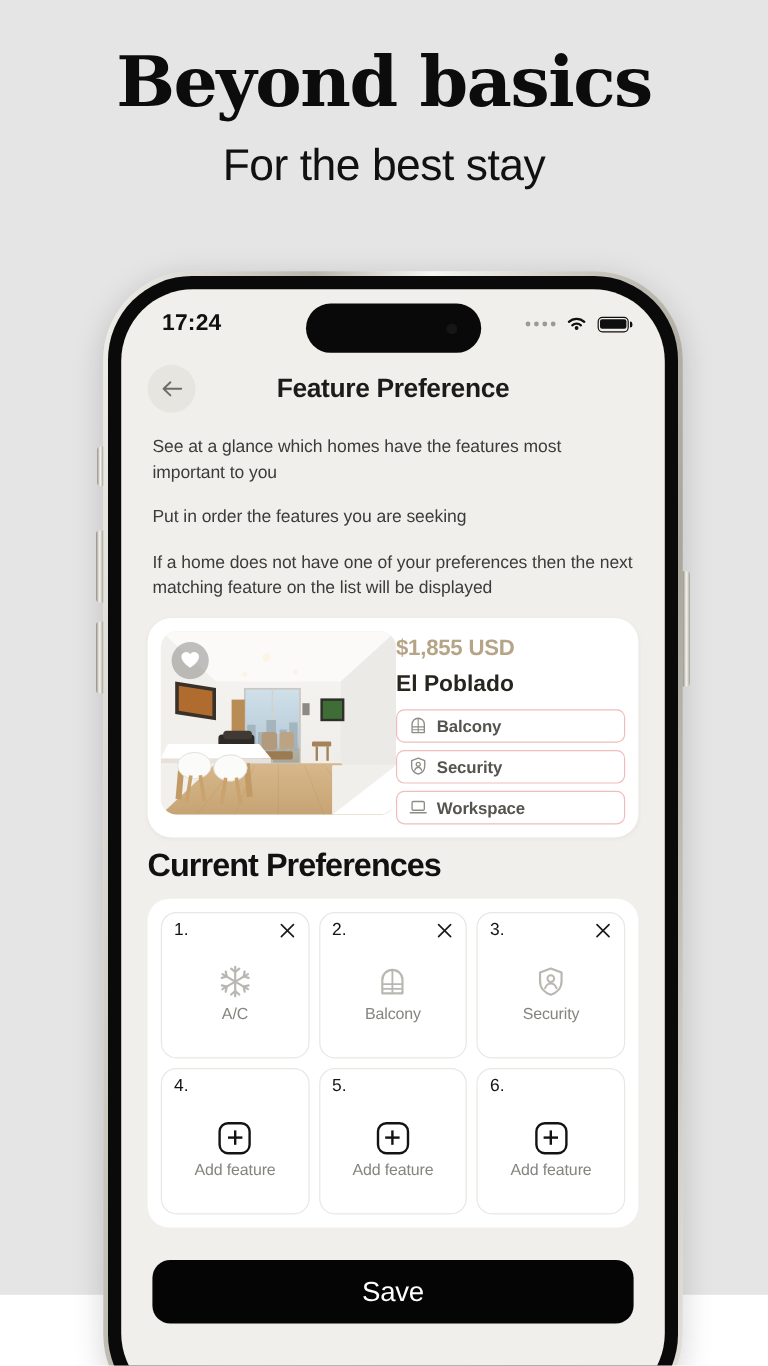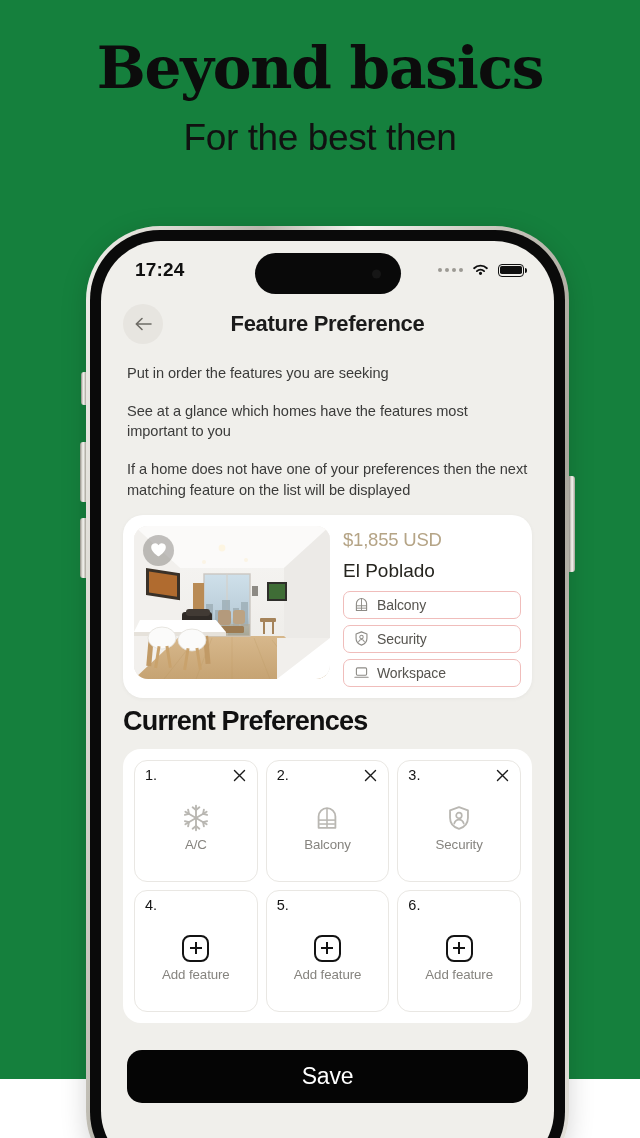--- a/index.html
+++ b/index.html
@@ -10,21 +10,21 @@
     height: 1138px;
     background: #ffffff;
     font-family: "Liberation Sans", sans-serif;
     overflow: hidden;
   }
 
   .page {
     position: relative;
     width: 640px;
     height: 1079px;
-    background: #15803d;
+    background: #e5e5e5;
   }
 
   
   .headline-block {
     position: absolute;
     top: 38px;
     left: 0;
     width: 640px;
     text-align: center;
   }
@@ -184,22 +184,22 @@
   }
   .intro p:last-child { margin-bottom: 0; }
 
   
   .prop-card {
     margin: 14px 22px 0 22px;
     background: #ffffff;
     border-radius: 20px;
     padding: 11px;
     display: flex;
-    gap: 13px;
     box-shadow: 0 1px 4px rgba(0,0,0,0.045);
+    font-weight: bold;
   }
   .prop-photo {
     position: relative;
     width: 196px;
     height: 153px;
     border-radius: 14px;
     overflow: hidden;
     flex: 0 0 auto;
     background: #efeae4;
   }
@@ -343,21 +343,21 @@
     font-family: "Liberation Sans", sans-serif;
   }
 </style>
 </head>
 <body>
 
 <div class="page">
 
   <div class="headline-block">
     <div class="headline">Beyond basics</div>
-    <div class="subheadline">For the best then</div>
+    <div class="subheadline">For the best stay</div>
   </div>
 
   <div class="device">
     <div class="btn-side btn-silence"></div>
     <div class="btn-side btn-volup"></div>
     <div class="btn-side btn-voldn"></div>
     <div class="btn-side btn-power"></div>
 
     <div class="device-bezel">
       <div class="screen">
@@ -390,22 +390,22 @@
         <div class="app-header">
           <div class="back-circle">
             <svg width="19" height="16" viewBox="0 0 19 16">
               <path d="M17 8H2.5M8 2.5L2.3 8l5.7 5.5" stroke="#6e6c66" stroke-width="1.6" fill="none" stroke-linecap="round" stroke-linejoin="round"></path>
             </svg>
           </div>
           <div class="page-title">Feature Preference</div>
         </div>
 
         <div class="intro">
+          <p>See at a glance which homes have the features most important to you</p>
           <p>Put in order the features you are seeking</p>
-          <p>See at a glance which homes have the features most important to you</p>
           <p>If a home does not have one of your preferences then the next matching feature on the list will be displayed</p>
         </div>
 
         <div class="prop-card">
 
           <div class="prop-photo">
             <div class="heart-badge">
               <svg width="17" height="16" viewBox="0 0 17 16">
                 <path d="M8.5 14.3S1.2 10 1.2 5.4A3.9 3.9 0 018.5 3.3 3.9 3.9 0 0115.8 5.4c0 4.6-7.3 8.9-7.3 8.9z" fill="#ffffff"></path>
               </svg>

